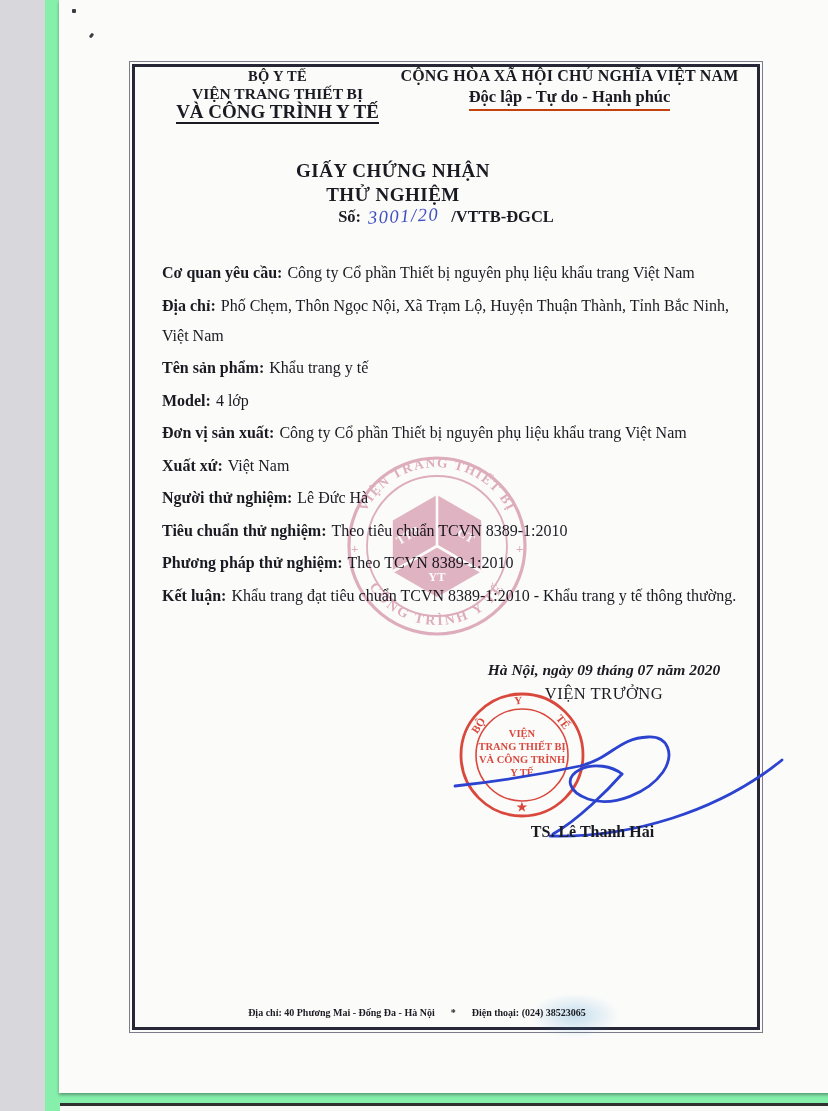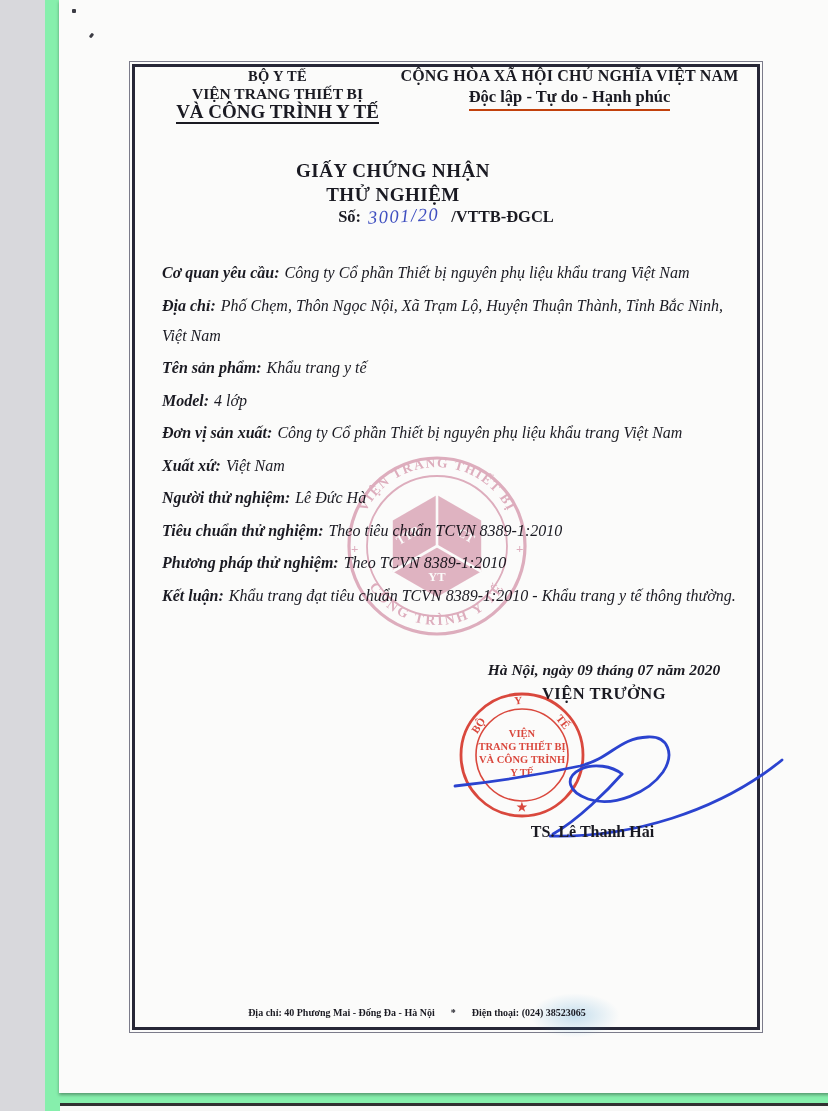--- a/index.html
+++ b/index.html
@@ -38,24 +38,24 @@
   .national .l1{font-size:16px;letter-spacing:.2px;line-height:19px;}
   .national .l2{font-size:16.5px;margin-top:2px;}
   .national .l2 span{border-bottom:2px solid #c2410c;padding-bottom:2px;display:inline-block;}
   .doc-title{left:84px;top:159px;width:528px;font-weight:bold;font-size:19px;letter-spacing:.5px;line-height:23.5px;}
   .number-line{left:84px;top:206px;width:634px;font-size:16.5px;font-weight:bold;}
   .number-line .hand{
     font-weight:normal;font-style:italic;color:#3f4fc0;font-size:18.5px;
     letter-spacing:1.5px;display:inline-block;transform:rotate(-3deg);margin:0 12px 0 7px;
   }
   .fields{left:117px;top:258px;width:588px;font-size:16px;}
-  .fields p{margin:0 0 2.5px 0;line-height:30px;font-style:italic;}
+  .fields p{margin:0 0 2.5px 0;line-height:30px;}
   .fields b{margin-right:5px;}
   .date-line{left:394px;top:661px;width:330px;font-style:italic;font-weight:bold;font-size:15.5px;}
-  .signer-title{left:394px;top:684px;width:330px;font-weight:bold;font-size:16.5px;letter-spacing:.5px;}
+  .signer-title{left:394px;top:684px;width:330px;font-weight:normal;font-size:16.5px;letter-spacing:.5px;}
   .signer-name{left:430px;top:823px;width:235px;font-weight:bold;font-size:16px;}
   .footer-line{left:84px;top:1007px;width:576px;font-weight:bold;font-size:10px;}
   .footer-line .sep{padding:0 16px;}
   .wm{left:299px;top:453px;mix-blend-mode:multiply;opacity:.62;}
   .stamp{left:406px;top:691px;mix-blend-mode:multiply;opacity:.88;}
   .sig{left:65px;top:710px;}
   .smudge{
     left:485px;top:993px;width:90px;height:45px;
     background:radial-gradient(ellipse at center, rgba(60,150,205,.28), rgba(60,150,205,0) 70%);
   }

